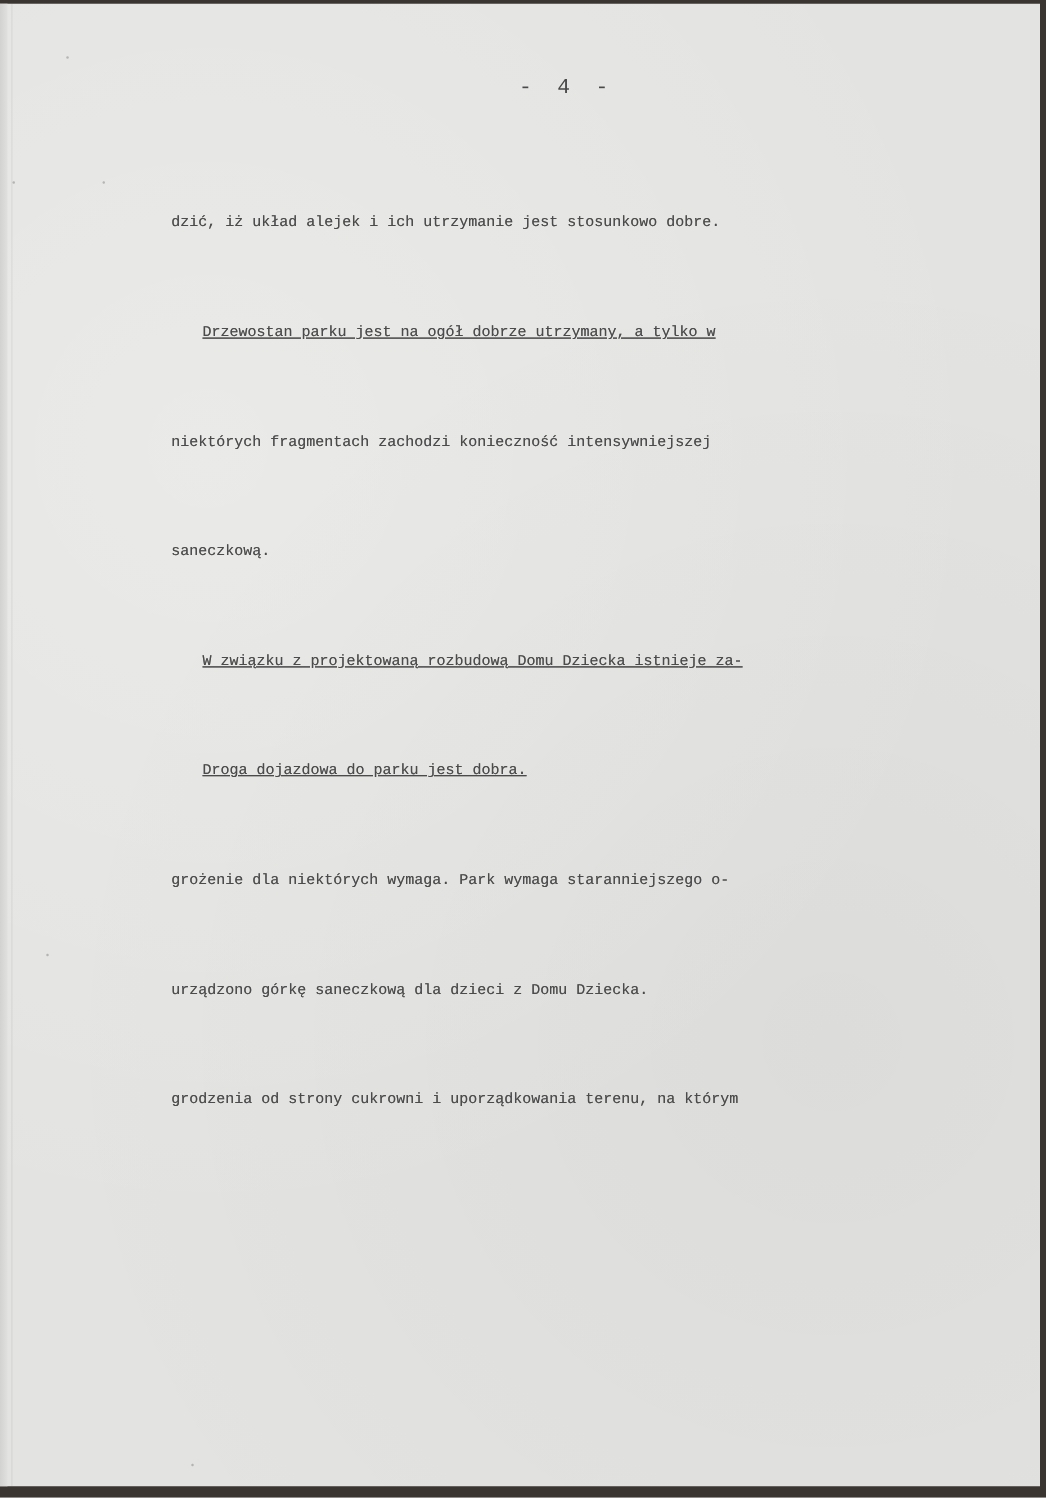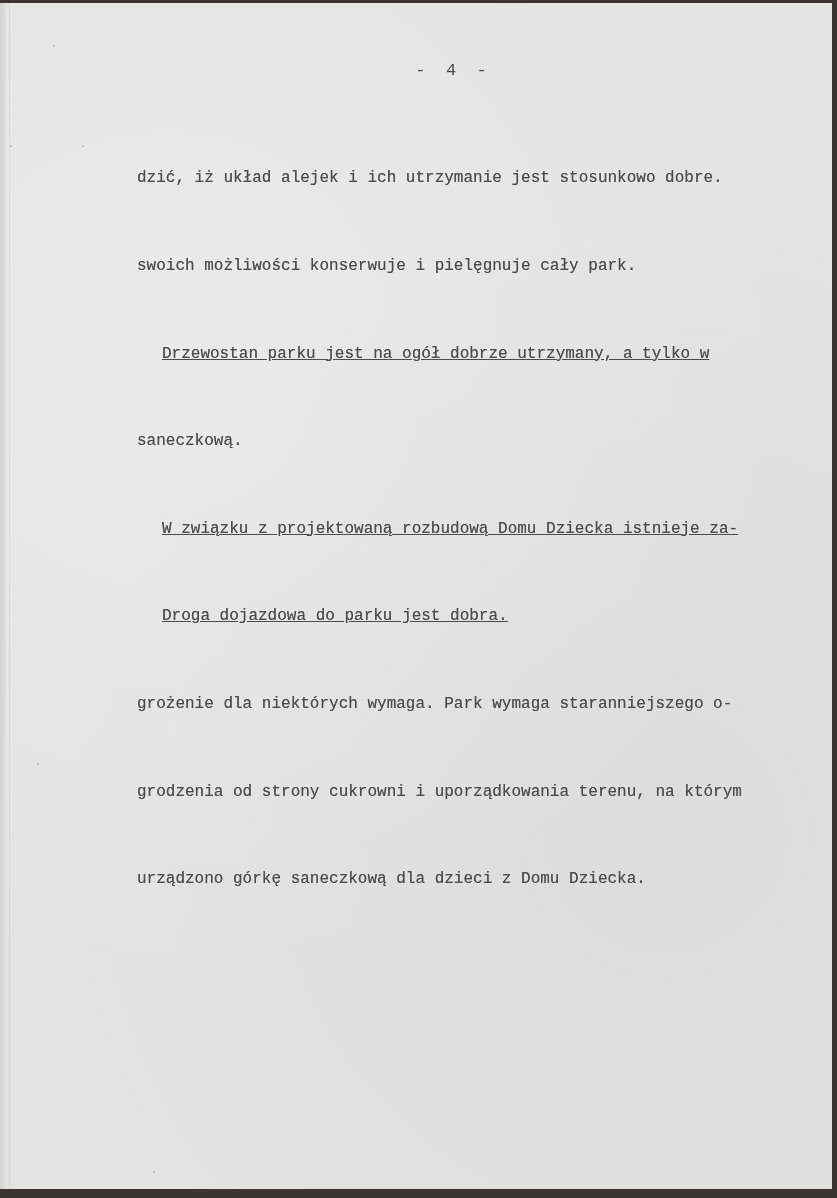--- a/index.html
+++ b/index.html
@@ -52,21 +52,21 @@
     font-size: 17px;
     color: #4a4a4a;
     letter-spacing: 0;
     white-space: pre;
   }
   .text-block {
     position: absolute;
     left: 137px;
     top: 103px;
     font-family: "Liberation Mono", "DejaVu Sans Mono", monospace;
-    font-size: 16px;
+    font-size: 12px;
     line-height: 29.2px;
     color: #4b4b4b;
     white-space: pre;
   }
   .line {
     display: block;
     height: 29.2px;
     text-shadow: 0 0 0.4px rgba(60,60,60,0.6);
   }
   .line.indent {
@@ -85,28 +85,28 @@
 <body>
 
 <div class="page">
   <div class="left-edge"></div>
   <div class="crease"></div>
 
   <div class="page-number">-  4  -</div>
 
   <div class="text-block">
     <span class="line">dzić, iż układ alejek i ich utrzymanie jest stosunkowo dobre.</span>
-    <span class="line">swoich możliwości konserwuje i pielęgnuje cały park.</span>
     <span class="line indent">Drzewostan parku jest na ogół dobrze utrzymany, a tylko w</span>
+    <span class="line">niektórych fragmentach zachodzi konieczność intensywniejszej</span>
     <span class="line">saneczkową.</span>
     <span class="line indent">W związku z projektowaną rozbudową Domu Dziecka istnieje za-</span>
     <span class="line indent">Droga dojazdowa do parku jest dobra.</span>
     <span class="line">grożenie dla niektórych wymaga. Park wymaga staranniejszego o-</span>
+    <span class="line">urządzono górkę saneczkową dla dzieci z Domu Dziecka.</span>
     <span class="line">grodzenia od strony cukrowni i uporządkowania terenu, na którym</span>
-    <span class="line">urządzono górkę saneczkową dla dzieci z Domu Dziecka.</span>
   </div>
 
   <div class="speck" style="left:53px; top:42px;"></div>
   <div class="speck" style="left:10px; top:142px;"></div>
   <div class="speck" style="left:82px; top:142px;"></div>
   <div class="speck" style="left:330px; top:615px;"></div>
   <div class="speck" style="left:37px; top:760px;"></div>
   <div class="speck" style="left:153px; top:1168px;"></div>
 </div>
 

